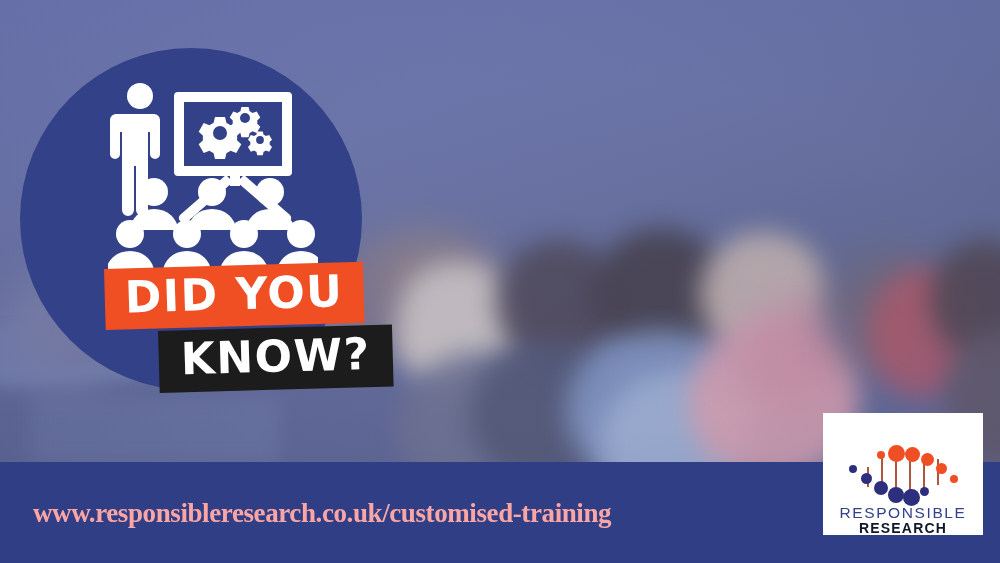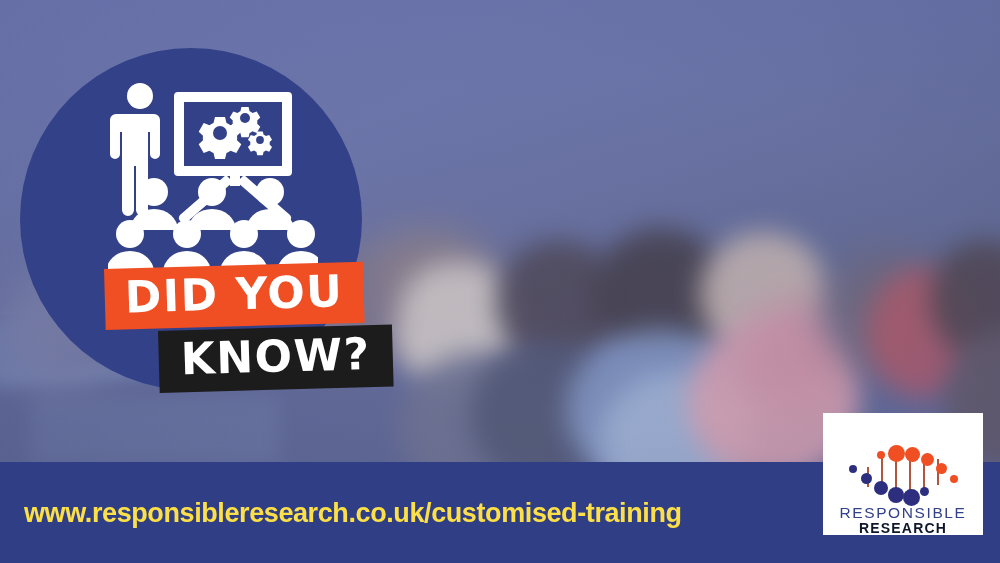--- a/index.html
+++ b/index.html
@@ -72,23 +72,23 @@
   }
   .headline .hl{color:#f04e23;font-weight:700;}
   .headline .line{display:block;}
 
   
   .bar{
     position:absolute;left:0;bottom:0;width:100%;height:101px;
     background:#303f85;
   }
   .url{
-    position:absolute;left:24px;top:50%;transform:translateY(-50%);
-    color:#fde047;font-size:27px;font-weight:700;letter-spacing:-.4px;
-    font-family:Liberation Sans, sans-serif;
+    position:absolute;left:33px;top:50%;transform:translateY(-50%);
+    color:#fca5a5;font-size:27px;font-weight:700;letter-spacing:-.4px;
+    font-family:Liberation Serif, serif;
     white-space:nowrap;
   }
 
   
   .logo{
     position:absolute;left:823px;top:413px;width:160px;height:122px;
     background:#fff;display:flex;flex-direction:column;
     align-items:center;justify-content:flex-end;
   }
   .logo-mark{position:relative;width:132px;height:56px;}

